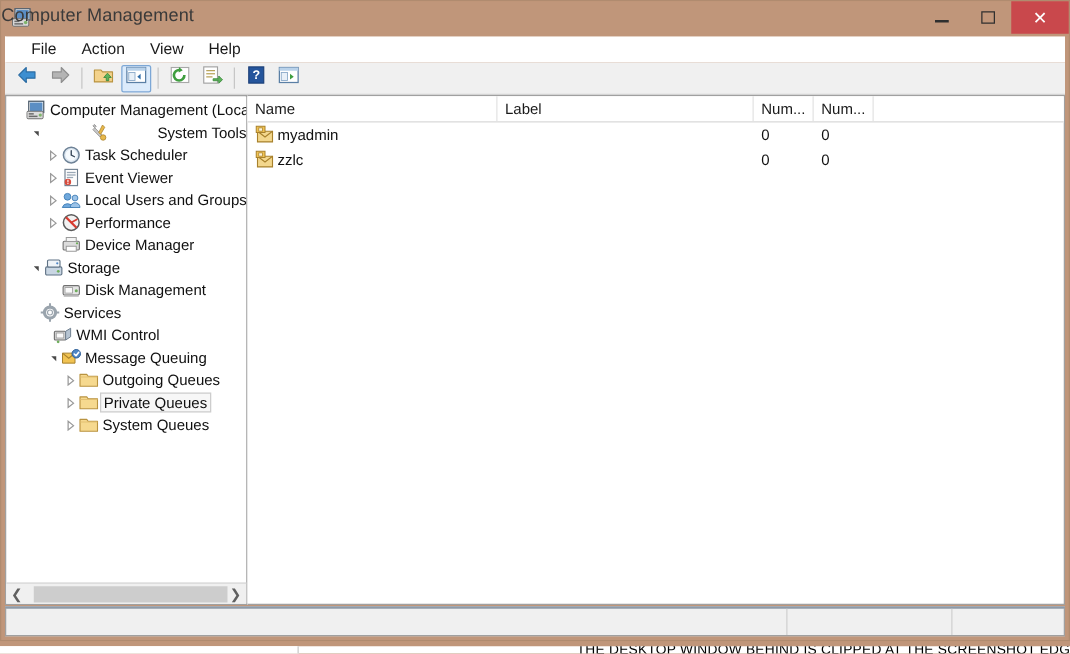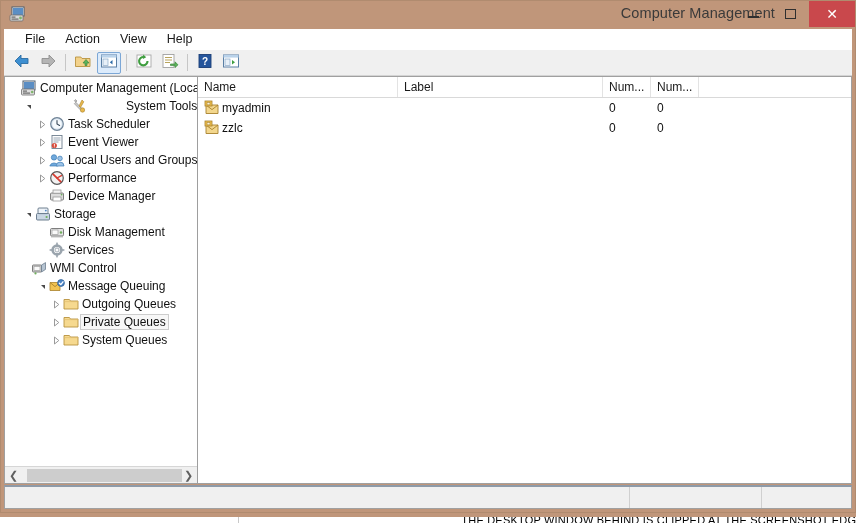--- a/index.html
+++ b/index.html
@@ -40,25 +40,25 @@
     align-items: center;
   }
   .title-icon {
     position: absolute;
     left: 8px; top: 5px;
     width: 17px; height: 17px;
   }
   .title-text {
     position: absolute;
     left: 0; right: 0; top: 4px;
-    text-align: right;
+    text-align: left;
     font-size: 14.5px;
     color: #3a3a3a;
     letter-spacing: 0.1px;
-    padding-right: 80px;
+    padding-right: 110px;
   }
   .winbtns {
     position: absolute;
     right: 0; top: 0;
     display: flex;
     height: 26px;
   }
   .winbtn {
     width: 37px; height: 26px;
     display: flex; align-items: center; justify-content: center;
@@ -539,35 +539,35 @@
               <span class="tree-ico">
                 <svg width="16" height="16" viewBox="0 0 16 16">
                   <rect x="1.5" y="4.5" width="13" height="7.5" rx="1.2" fill="#e4e4e4" stroke="#707070" stroke-width="0.9"></rect>
                   <rect x="3" y="6" width="6" height="4.5" fill="#fafafa" stroke="#a0a0a0" stroke-width="0.7"></rect>
                   <circle cx="12" cy="8.5" r="1.2" fill="#6fae5c"></circle>
                   <rect x="2" y="12" width="12" height="1.4" fill="#b6b6b6"></rect>
                 </svg>
               </span>
               <span class="tree-label">Disk Management</span>
             </div>
-            <div class="tree-row" style="padding-left: 31px;">
+            <div class="tree-row" style="padding-left: 14px;">
               <span class="tw"></span>
               <span class="tree-ico">
                 <svg width="16" height="16" viewBox="0 0 16 16">
                   <circle cx="8" cy="8" r="4.4" fill="none" stroke="#9aa4ad" stroke-width="2.6"></circle>
                   <circle cx="8" cy="8" r="2" fill="#fdfdfd" stroke="#9aa4ad" stroke-width="0.9"></circle>
                   <rect x="7.2" y="0.6" width="1.6" height="2.6" fill="#9aa4ad"></rect>
                   <rect x="7.2" y="12.8" width="1.6" height="2.6" fill="#9aa4ad"></rect>
                   <rect x="0.6" y="7.2" width="2.6" height="1.6" fill="#9aa4ad"></rect>
                   <rect x="12.8" y="7.2" width="2.6" height="1.6" fill="#9aa4ad"></rect>
                 </svg>
               </span>
               <span class="tree-label">Services</span>
             </div>
-            <div class="tree-row" style="padding-left: 13px;">
+            <div class="tree-row" style="padding-left: 24px;">
               <span class="tw"></span>
               <span class="tree-ico">
                 <svg width="16" height="16" viewBox="0 0 16 16">
                   <rect x="1.5" y="5" width="9" height="7" rx="0.8" fill="#d8d8d8" stroke="#6f6f6f" stroke-width="0.9"></rect>
                   <rect x="3" y="6.4" width="6" height="4" fill="#fafafa" stroke="#a0a0a0" stroke-width="0.7"></rect>
                   <path d="M10.5 5 L14.5 2.6 L14.5 9.4 L10.5 12 Z" fill="#b6c4d2" stroke="#6f7f8f" stroke-width="0.8"></path>
                   <circle cx="4.5" cy="13.4" r="1.1" fill="#6fae5c"></circle>
                 </svg>
               </span>
               <span class="tree-label">WMI Control</span>

